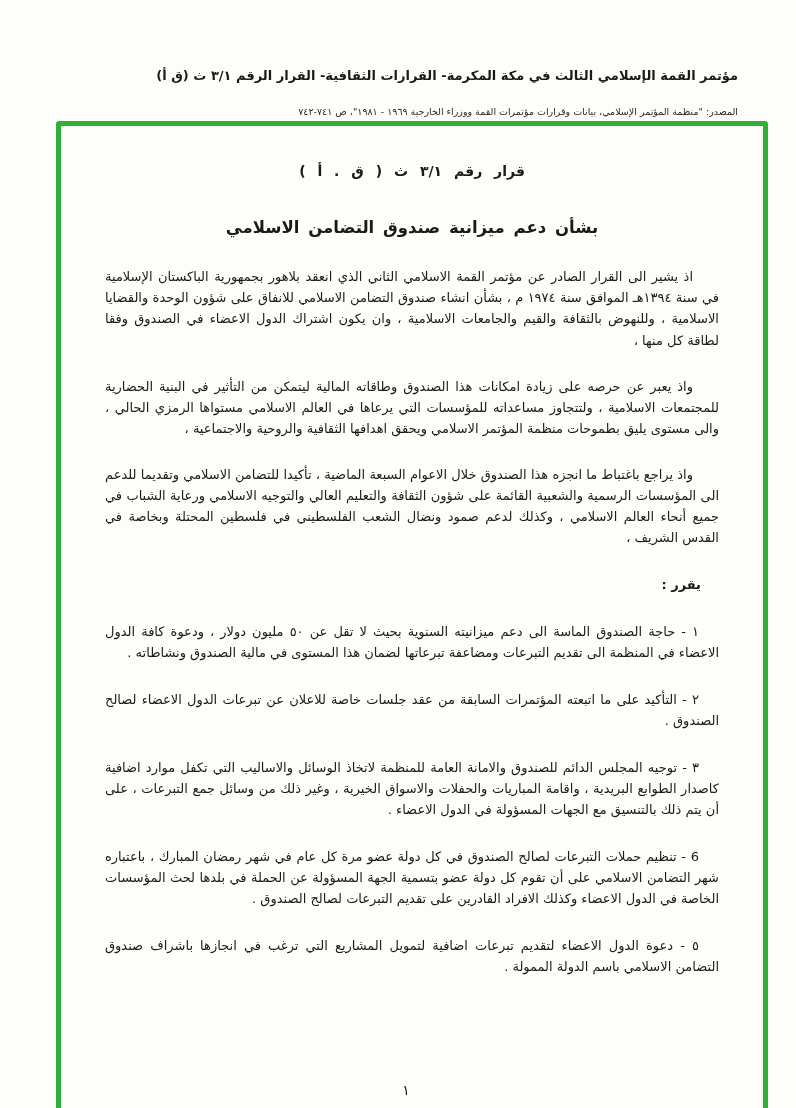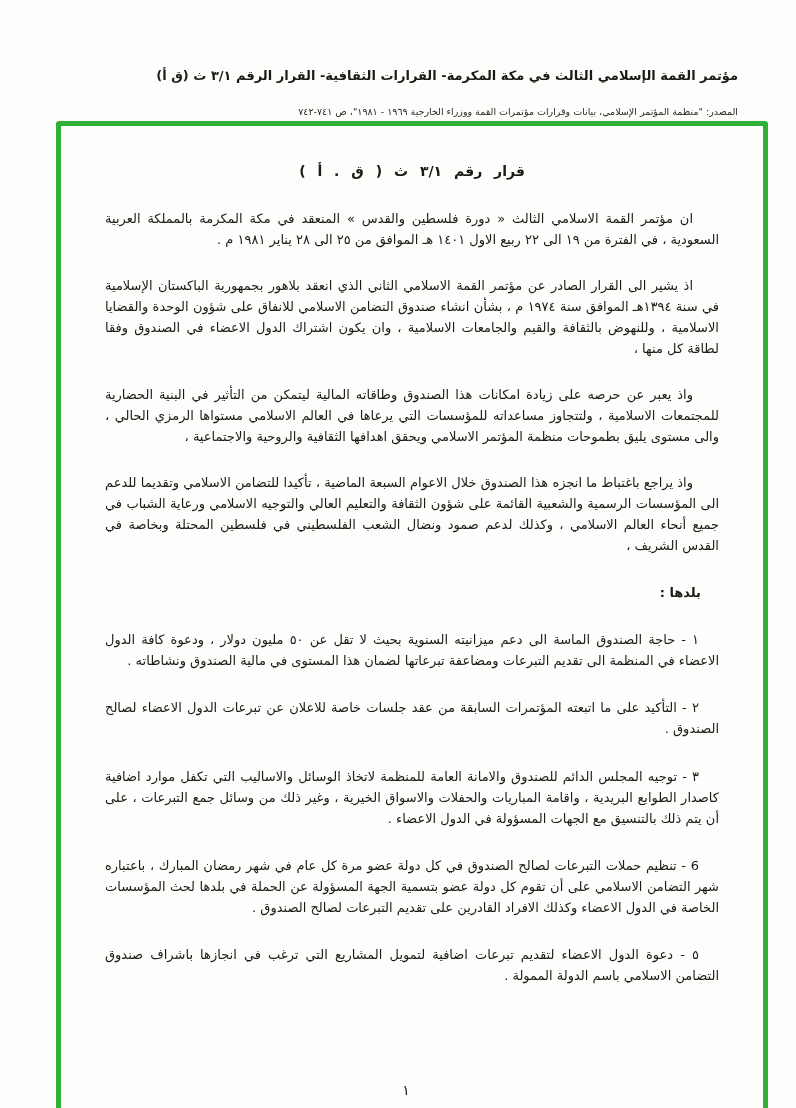--- a/index.html
+++ b/index.html
@@ -101,27 +101,27 @@
 
   <header class="doc-header">
     <div class="h1">مؤتمر القمة الإسلامي الثالث في مكة المكرمة- القرارات الثقافية- القرار الرقم ٣/١ ث (ق أ)</div>
     <div class="h2">المصدر: "منظمة المؤتمر الإسلامي، بيانات وقرارات مؤتمرات القمة ووزراء الخارجية ١٩٦٩ - ١٩٨١"، ص ٧٤١-٧٤٢</div>
   </header>
 
   <div class="green-frame">
     <div class="content">
 
       <div class="title">قرار رقم ٣/١ ث ( ق . أ )</div>
+      <div class="subject">بشأن دعم ميزانية صندوق التضامن الاسلامي</div>
 
-      <p class="para">ان مؤتمر القمة الاسلامي الثالث « دورة فلسطين والقدس » المنعقد في مكة المكرمة بالمملكة العربية السعودية ، في الفترة من ١٩ الى ٢٢ ربيع الاول ١٤٠١ هـ الموافق من ٢٥ الى ٢٨ يناير ١٩٨١ م .</p>
       <p class="para">اذ يشير الى القرار الصادر عن مؤتمر القمة الاسلامي الثاني الذي انعقد بلاهور بجمهورية الباكستان الإسلامية في سنة ١٣٩٤هـ الموافق سنة ١٩٧٤ م ، بشأن انشاء صندوق التضامن الاسلامي للانفاق على شؤون الوحدة والقضايا الاسلامية ، وللنهوض بالثقافة والقيم والجامعات الاسلامية ، وان يكون اشتراك الدول الاعضاء في الصندوق وفقا لطاقة كل منها ،</p>
       <p class="para">واذ يعبر عن حرصه على زيادة امكانات هذا الصندوق وطاقاته المالية ليتمكن من التأثير في البنية الحضارية للمجتمعات الاسلامية ، ولتتجاوز مساعداته للمؤسسات التي يرعاها في العالم الاسلامي مستواها الرمزي الحالي ، والى مستوى يليق بطموحات منظمة المؤتمر الاسلامي ويحقق اهدافها الثقافية والروحية والاجتماعية ،</p>
       <p class="para">واذ يراجع باغتباط ما انجزه هذا الصندوق خلال الاعوام السبعة الماضية ، تأكيدا للتضامن الاسلامي وتقديما للدعم الى المؤسسات الرسمية والشعبية القائمة على شؤون الثقافة والتعليم العالي والتوجيه الاسلامي ورعاية الشباب في جميع أنحاء العالم الاسلامي ، وكذلك لدعم صمود ونضال الشعب الفلسطيني في فلسطين المحتلة وبخاصة في القدس الشريف ،</p>
 
-      <div class="decide">بلدها :</div>
+      <div class="decide">يقرر :</div>
 
       <p class="item">١ - حاجة الصندوق الماسة الى دعم ميزانيته السنوية بحيث لا تقل عن ٥٠ مليون دولار ، ودعوة كافة الدول الاعضاء في المنظمة الى تقديم التبرعات ومضاعفة تبرعاتها لضمان هذا المستوى في مالية الصندوق ونشاطاته .</p>
       <p class="item">٢ - التأكيد على ما اتبعته المؤتمرات السابقة من عقد جلسات خاصة للاعلان عن تبرعات الدول الاعضاء لصالح الصندوق .</p>
       <p class="item">٣ - توجيه المجلس الدائم للصندوق والامانة العامة للمنظمة لاتخاذ الوسائل والاساليب التي تكفل موارد اضافية كاصدار الطوابع البريدية ، واقامة المباريات والحفلات والاسواق الخيرية ، وغير ذلك من وسائل جمع التبرعات ، على أن يتم ذلك بالتنسيق مع الجهات المسؤولة في الدول الاعضاء .</p>
       <p class="item">6 - تنظيم حملات التبرعات لصالح الصندوق في كل دولة عضو مرة كل عام في شهر رمضان المبارك ، باعتباره شهر التضامن الاسلامي على أن تقوم كل دولة عضو بتسمية الجهة المسؤولة عن الحملة في بلدها لحث المؤسسات الخاصة في الدول الاعضاء وكذلك الافراد القادرين على تقديم التبرعات لصالح الصندوق .</p>
       <p class="item">٥ - دعوة الدول الاعضاء لتقديم تبرعات اضافية لتمويل المشاريع التي ترغب في انجازها باشراف صندوق التضامن الاسلامي باسم الدولة الممولة .</p>
 
     </div>
   </div>
 

